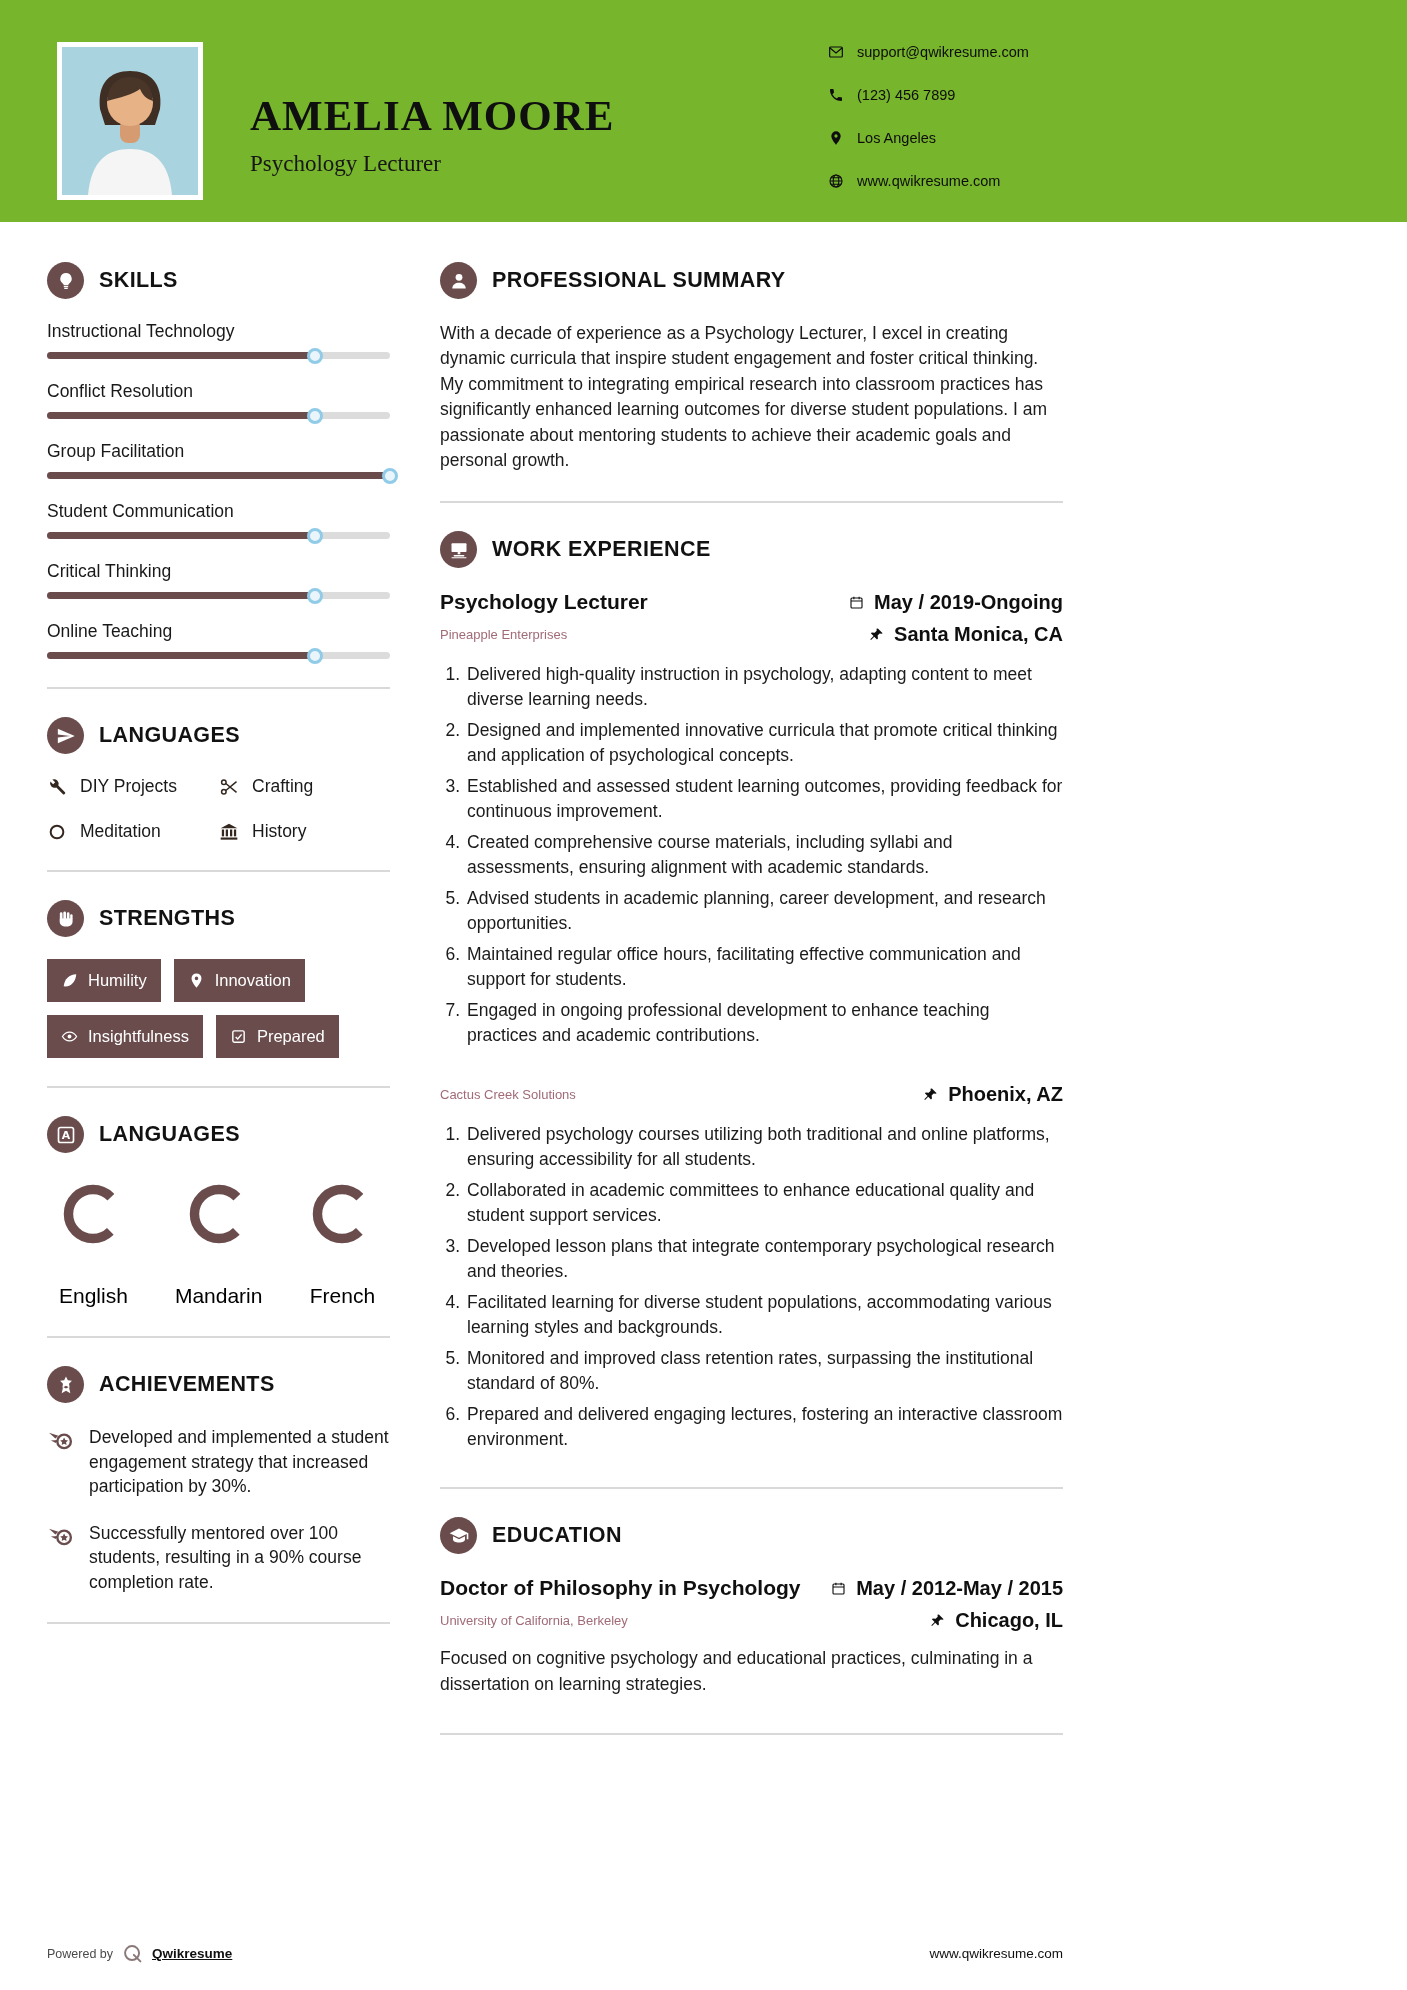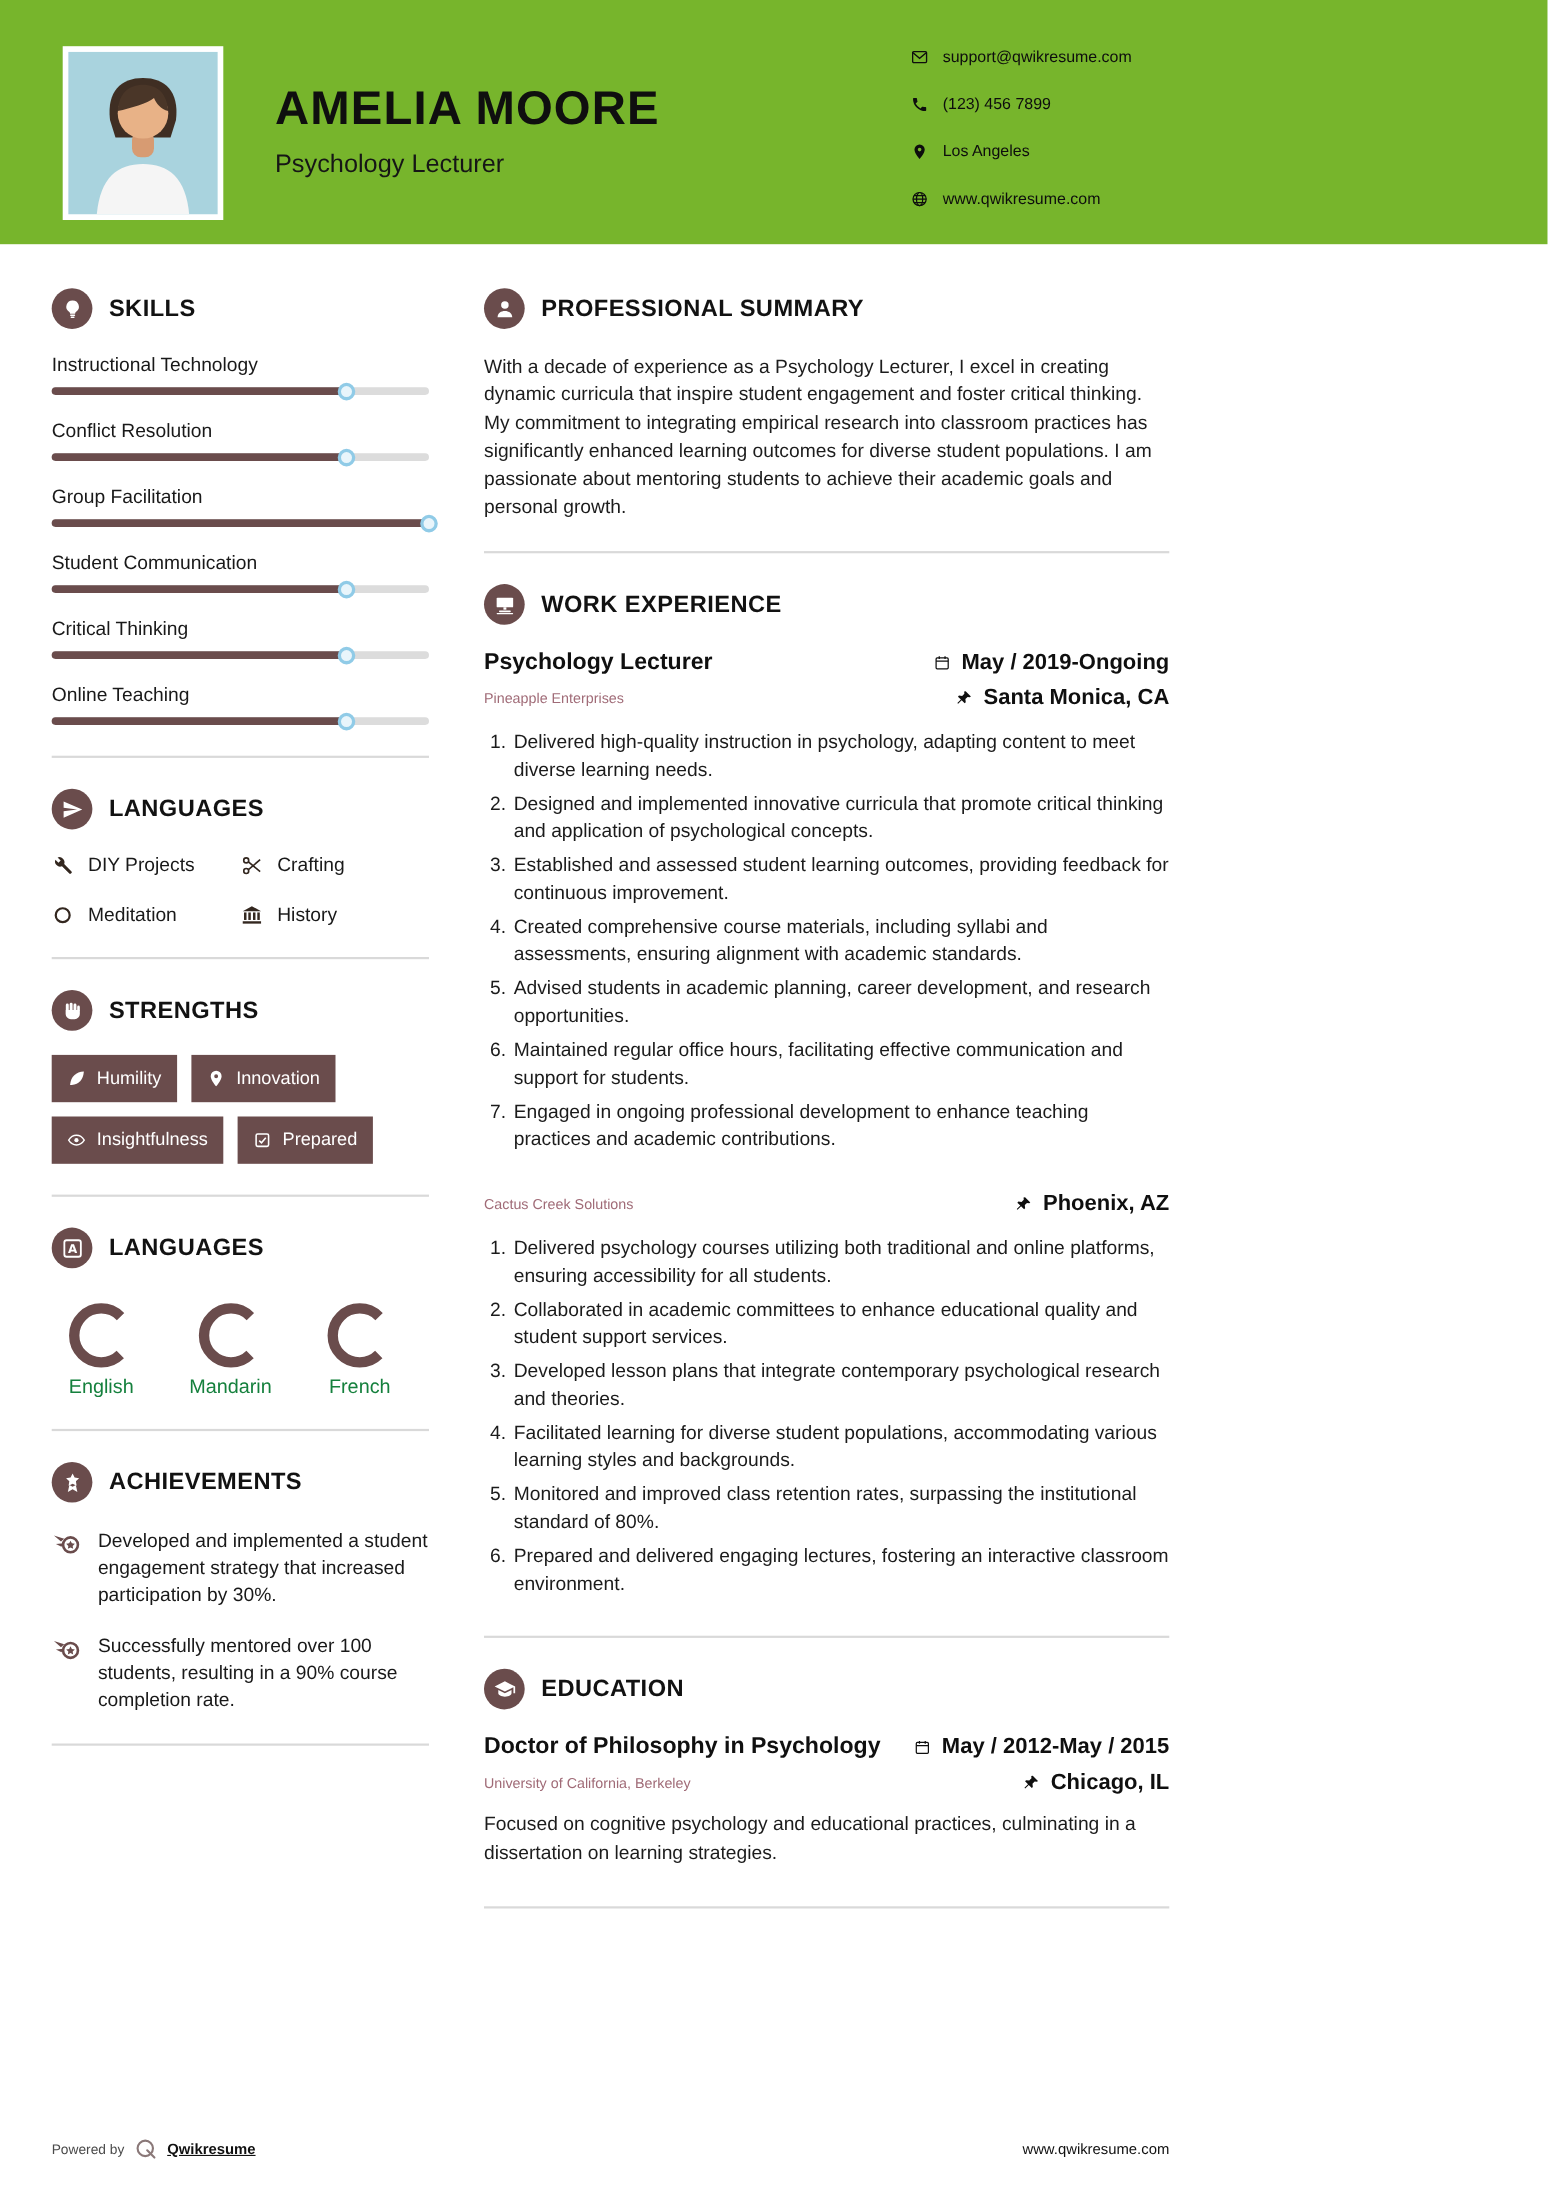--- a/index.html
+++ b/index.html
@@ -4,21 +4,21 @@
 <title>Resume</title>
 <style>
   :root{ --green:#77b52c; --accent:#6a4c4c; --company:#a06b77; }
   html,body{margin:0;padding:0;}
   body{width:1407px;height:1990px;position:relative;overflow:hidden;background:#fff;color:#1b1b1b;
        font-family:"Liberation Sans","DejaVu Sans",sans-serif;}
   
   .top{position:relative;height:222px;background:var(--green);}
   .photo-frame{position:absolute;left:57px;top:42px;width:146px;height:158px;background:#fff;padding:5px;box-sizing:border-box;}
   .photo-frame svg{width:100%;height:100%;display:block;}
-  .id-block{position:absolute;left:250px;top:78px;}
+  .id-block{position:absolute;left:250px;top:94px;font-family:Liberation Serif, serif;}
   .name{margin:0;font-size:43px;line-height:1;font-weight:bold;letter-spacing:1px;color:#0f0f0f;}
   .job-title{margin-top:14px;font-size:23px;color:#161616;}
   .contacts{position:absolute;left:828px;top:44px;margin:0;padding:0;list-style:none;display:flex;flex-direction:column;gap:27px;}
   .contact-row{display:flex;align-items:center;gap:13px;font-size:14.5px;color:#0d0d0d;}
   .c-icon{width:16px;height:16px;color:#0d0d0d;flex:0 0 16px;}
   .c-icon svg{width:16px;height:16px;display:block;}
   
   .content{display:flex;gap:50px;padding:40px 0 0 47px;width:1016px;}
   .col-left{flex:0 0 343px;width:343px;}
   .col-right{flex:1;min-width:0;}
@@ -40,21 +40,21 @@
   .int-icon svg{width:20px;height:20px;display:block;}
   
   .tags{display:flex;flex-wrap:wrap;gap:13px;}
   .tag{display:flex;align-items:center;gap:10px;background:var(--accent);color:#fff;font-size:16.5px;padding:12px 14px;}
   .tag svg{width:17px;height:17px;display:block;}
   
   .langs{display:flex;gap:47px;padding:6px 0 0 12px;}
   .lang{display:flex;flex-direction:column;align-items:center;}
   .donut{width:66px;height:66px;}
   .donut circle{fill:none;stroke:var(--accent);stroke-width:10;}
-  .lang-label{margin-top:3px;font-size:18px;color:#15803d;}
+  .lang-label{margin-top:37px;font-size:21px;color:#000000;}
   
   .ach-item{display:flex;gap:15px;margin-bottom:22px;}
   .ach-icon{width:27px;height:27px;color:var(--accent);flex:0 0 27px;margin-top:2px;}
   .ach-icon svg{width:27px;height:27px;display:block;}
   .ach-text{margin:0;font-size:17.5px;line-height:1.4;color:#191919;}
   
   .summary-text{margin:16px 0 0;font-size:17.5px;line-height:1.45;color:#1c1c1c;}
   .job{margin-bottom:36px;}
   .row{display:flex;justify-content:space-between;align-items:center;}
   .row2{display:flex;justify-content:space-between;align-items:center;margin-top:9px;}

